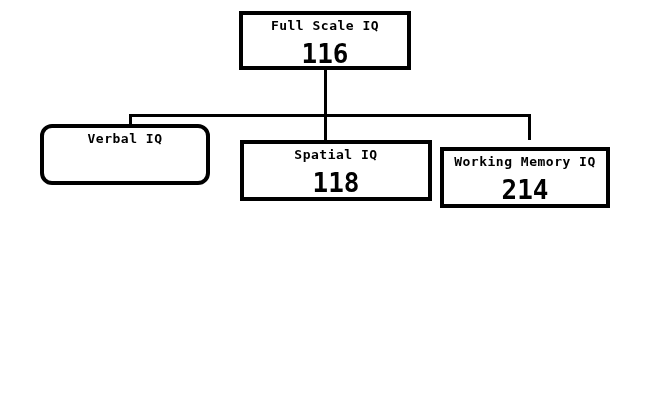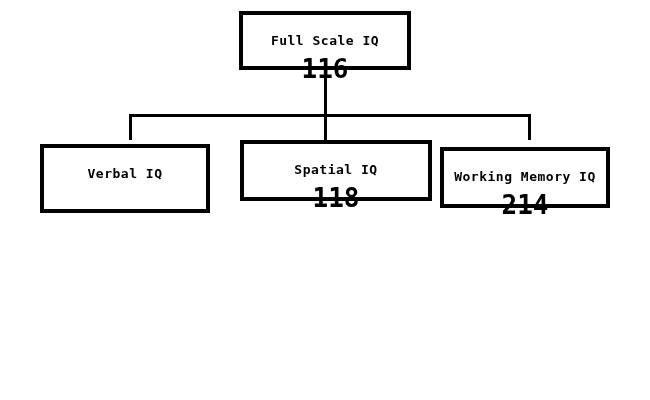--- a/index.html
+++ b/index.html
@@ -18,42 +18,42 @@
   }
   .node {
     position: absolute;
     box-sizing: border-box;
     border: 4px solid #000000;
     background: #ffffff;
     display: flex;
     flex-direction: column;
     align-items: center;
     justify-content: flex-start;
-    padding-top: 18px;
+    padding-top: 3px;
   }
   .node .label {
     font-size: 13px;
     font-weight: bold;
     line-height: 15px;
     white-space: nowrap;
     letter-spacing: 0.5px;
   }
   .node .value {
     font-size: 26px;
     font-weight: bold;
     line-height: 30px;
     margin-top: 6px;
   }
   .connector {
     position: absolute;
     background: #000000;
   }
   
   .node-root   { left: 239px; top: 11px;  width: 172px; height: 59px; }
-  .node-child0 { left: 40px;  top: 144px; width: 170px; height: 69px; }
+  .node-child0 { left: 40px;  top: 124px; width: 170px; height: 61px; border-radius: 12px; }
   .node-child1 { left: 240px; top: 140px; width: 192px; height: 61px; }
   .node-child2 { left: 440px; top: 147px; width: 170px; height: 61px; }
   
   .conn-root-drop   { left: 324px; top: 70px;  width: 3px;   height: 70px; }
   .conn-rail        { left: 129px; top: 114px; width: 402px; height: 3px;  }
   .conn-left-drop   { left: 129px; top: 114px; width: 3px;   height: 26px; }
   .conn-right-drop  { left: 528px; top: 114px; width: 3px;   height: 26px; }
 </style>
 </head>
 <body>

